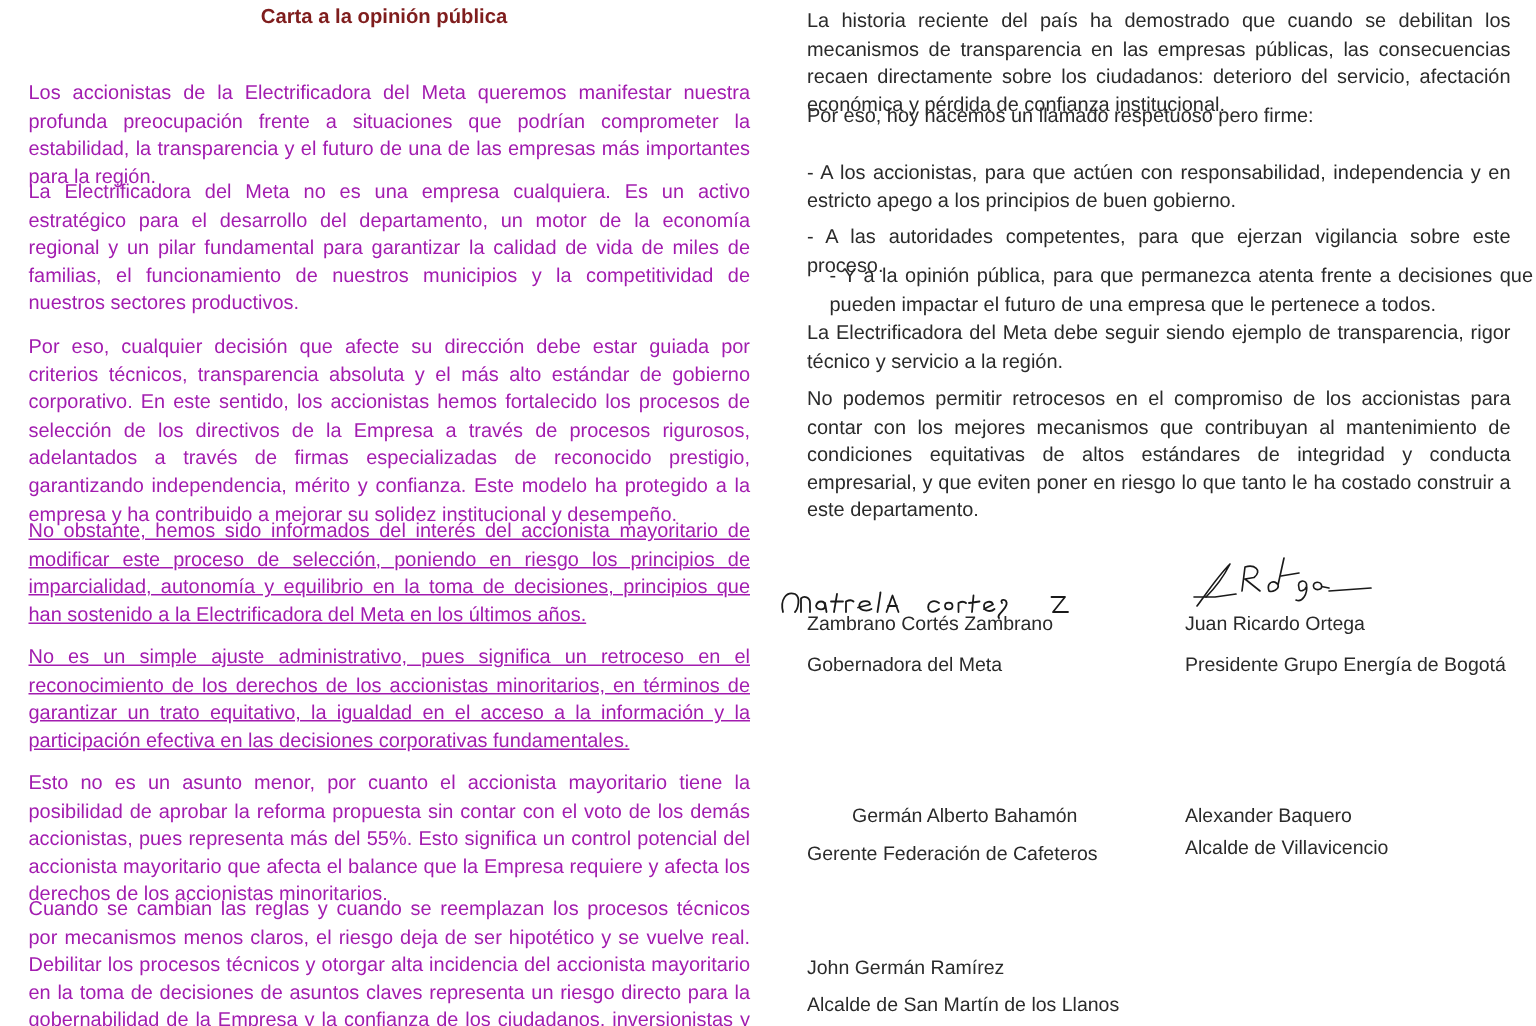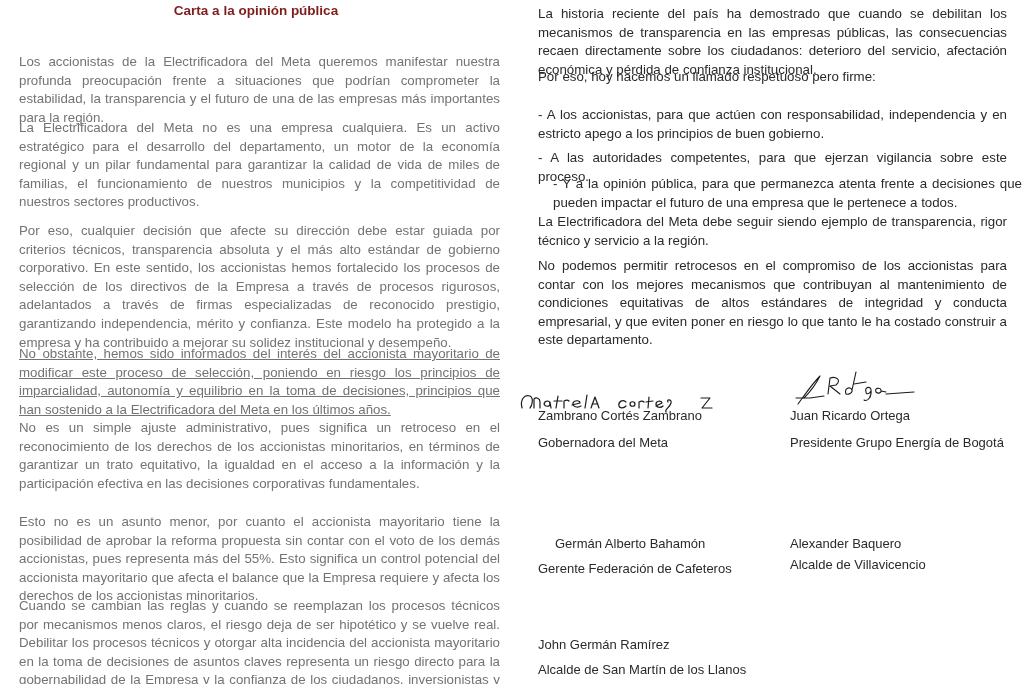--- a/index.html
+++ b/index.html
@@ -1,37 +1,37 @@
 <!DOCTYPE html>
 <html><head>
 <meta charset="utf-8">
 <style>
   html, body { margin: 0; padding: 0; background: #ffffff; }
   body { width: 1024px; height: 684px; position: relative; overflow: hidden;
          font-family: "Liberation Sans", sans-serif; color: #222222; }
   .title { position: absolute; left: 0; width: 512px; top: 2px; text-align: center;
            font-weight: bold; font-size: 13.5px; line-height: 18px; color: #7f1d1d; }
   .para { position: absolute; font-size: 13.3px; line-height: 18.6px; text-align: justify;
-          margin: 0; color: #737373; }
+          margin: 0; color: #a21caf; }
   .left { left: 19px; width: 481px; }
   .right { left: 538px; width: 469px; color: #2a2a2a; }
   .sig-name, .sig-role { position: absolute; font-size: 13px; line-height: 16px; color: #2a2a2a; white-space: nowrap; }
   .signature { position: absolute; }
 </style>
 </head>
 <body>
 
 <div>
   <div class="title">Carta a la opinión pública</div>
 
   <p class="para left" style="top:53px;">Los accionistas de la Electrificadora del Meta queremos manifestar nuestra profunda preocupación frente a situaciones que podrían comprometer la estabilidad, la transparencia y el futuro de una de las empresas más importantes para la región.</p>
   <p class="para left" style="top:119px;">La Electrificadora del Meta no es una empresa cualquiera. Es un activo estratégico para el desarrollo del departamento, un motor de la economía regional y un pilar fundamental para garantizar la calidad de vida de miles de familias, el funcionamiento de nuestros municipios y la competitividad de nuestros sectores productivos.</p>
   <p class="para left" style="top:222px;">Por eso, cualquier decisión que afecte su dirección debe estar guiada por criterios técnicos, transparencia absoluta y el más alto estándar de gobierno corporativo. En este sentido, los accionistas hemos fortalecido los procesos de selección de los directivos de la Empresa a través de procesos rigurosos, adelantados a través de firmas especializadas de reconocido prestigio, garantizando independencia, mérito y confianza. Este modelo ha protegido a la empresa y ha contribuido a mejorar su solidez institucional y desempeño.</p>
   <p class="para left" style="top:345px;text-decoration:underline;">No obstante, hemos sido informados del interés del accionista mayoritario de modificar este proceso de selección, poniendo en riesgo los principios de imparcialidad, autonomía y equilibrio en la toma de decisiones, principios que han sostenido a la Electrificadora del Meta en los últimos años.</p>
-  <p class="para left" style="top:419px;">No es un simple ajuste administrativo, pues significa un retroceso en el reconocimiento de los derechos de los accionistas minoritarios, en términos de garantizar un trato equitativo, la igualdad en el acceso a la información y la participación efectiva en las decisiones corporativas fundamentales.</p>
+  <p class="para left" style="top:429px;text-decoration:underline;">No es un simple ajuste administrativo, pues significa un retroceso en el reconocimiento de los derechos de los accionistas minoritarios, en términos de garantizar un trato equitativo, la igualdad en el acceso a la información y la participación efectiva en las decisiones corporativas fundamentales.</p>
   <p class="para left" style="top:513px;">Esto no es un asunto menor, por cuanto el accionista mayoritario tiene la posibilidad de aprobar la reforma propuesta sin contar con el voto de los demás accionistas, pues representa más del 55%. Esto significa un control potencial del accionista mayoritario que afecta el balance que la Empresa requiere y afecta los derechos de los accionistas minoritarios.</p>
   <p class="para left" style="top:597px;">Cuando se cambian las reglas y cuando se reemplazan los procesos técnicos por mecanismos menos claros, el riesgo deja de ser hipotético y se vuelve real. Debilitar los procesos técnicos y otorgar alta incidencia del accionista mayoritario en la toma de decisiones de asuntos claves representa un riesgo directo para la gobernabilidad de la Empresa y la confianza de los ciudadanos, inversionistas y usuarios.</p>
 
   <p class="para right" style="top:5px;">La historia reciente del país ha demostrado que cuando se debilitan los mecanismos de transparencia en las empresas públicas, las consecuencias recaen directamente sobre los ciudadanos: deterioro del servicio, afectación económica y pérdida de confianza institucional.</p>
   <p class="para right" style="top:68px;">Por eso, hoy hacemos un llamado respetuoso pero firme:</p>
   <p class="para right" style="top:106px;">- A los accionistas, para que actúen con responsabilidad, independencia y en estricto apego a los principios de buen gobierno.</p>
   <p class="para right" style="top:149px;">- A las autoridades competentes, para que ejerzan vigilancia sobre este proceso.</p>
   <p class="para right" style="top:175px;margin-left:15px;">- Y a la opinión pública, para que permanezca atenta frente a decisiones que pueden impactar el futuro de una empresa que le pertenece a todos.</p>
   <p class="para right" style="top:213px;">La Electrificadora del Meta debe seguir siendo ejemplo de transparencia, rigor técnico y servicio a la región.</p>
   <p class="para right" style="top:257px;">No podemos permitir retrocesos en el compromiso de los accionistas para contar con los mejores mecanismos que contribuyan al mantenimiento de condiciones equitativas de altos estándares de integridad y conducta empresarial, y que eviten poner en riesgo lo que tanto le ha costado construir a este departamento.</p>
@@ -66,21 +66,21 @@
       <path d="M56 26 C54 20 60 18 62 22 C63 25 58 27 56 26 M62 22 L66 4"></path>
       <path d="M64 16 L76 14"></path>
       <path d="M76 24 C74 18 82 18 81 23 C80 26 76 27 76 24 M81 22 C82 28 78 34 74 32"></path>
       <path d="M86 24 C84 20 90 19 91 22 C92 25 88 26 86 24 M91 23 L96 24"></path>
       <path d="M96 26 L124 24"></path>
     </g>
   </svg>
   <div class="sig-name" style="left:790px; top:408px;">Juan Ricardo Ortega</div>
   <div class="sig-role" style="left:790px; top:435px;">Presidente Grupo Energía de Bogotá</div>
 
-  <div class="sig-name" style="left:555px; top:536px;">Germán Alberto Bahamón</div>
+  <div class="sig-name" style="left:568px; top:536px;">Germán Alberto Bahamón</div>
   <div class="sig-role" style="left:538px; top:561px;">Gerente Federación de Cafeteros</div>
 
   <div class="sig-name" style="left:790px; top:536px;">Alexander Baquero</div>
   <div class="sig-role" style="left:790px; top:545px;margin-top:12px;">Alcalde de Villavicencio</div>
 
   <div class="sig-name" style="left:538px; top:637px;">John Germán Ramírez</div>
   <div class="sig-role" style="left:538px; top:662px;">Alcalde de San Martín de los Llanos</div>
 </div>
 
 </body></html>

